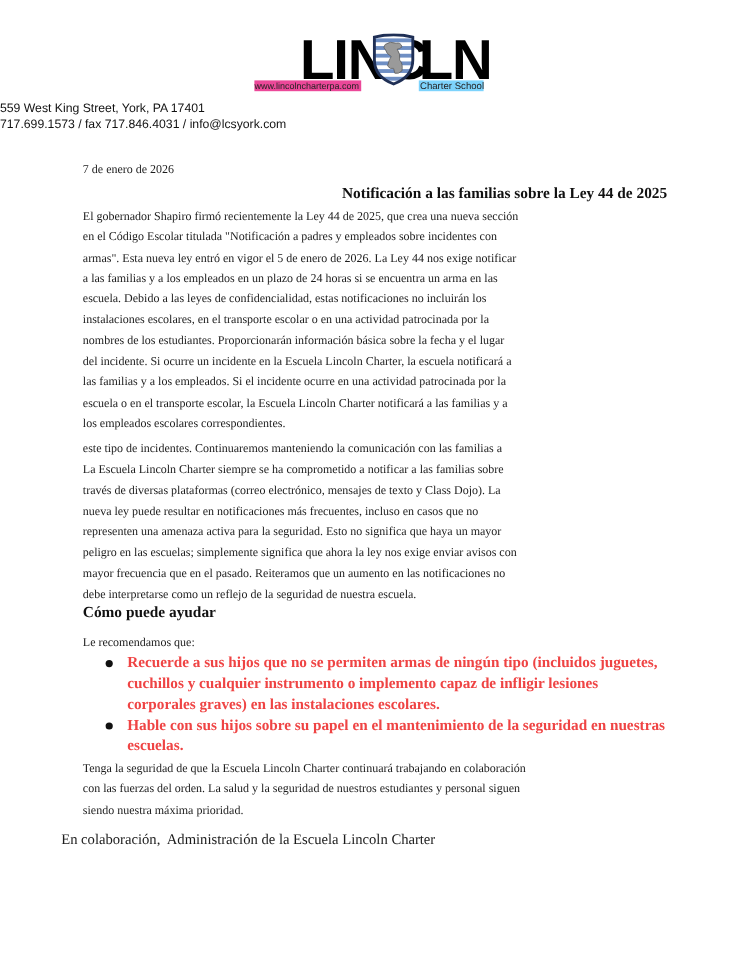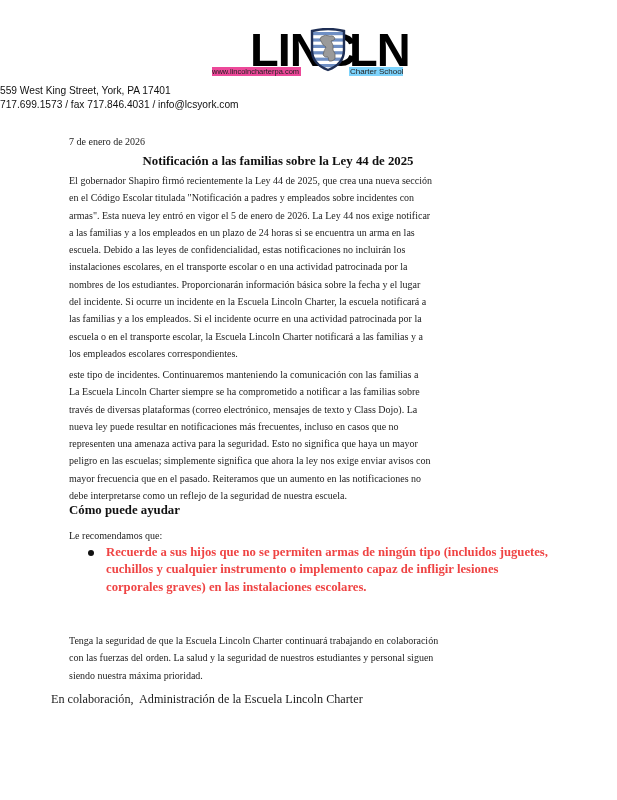--- a/index.html
+++ b/index.html
@@ -9,21 +9,21 @@
   .logo-left { left: 1px; margin-left: 40px; }
   .logo-right { left: 140px; }
   .shield { position: absolute; left: 100px; top: 2px; width: 38px; height: 44px; }
   .logo-url { position: absolute; left: 3px; top: 41px; font-family: "Liberation Sans", sans-serif; font-size: 7.5px; color: #222; background: #ec4899; padding-right: 2px; }
   .logo-tag { position: absolute; left: 140px; top: 41px; font-family: "Liberation Sans", sans-serif; font-size: 8px; color: #222; background: #7dd3fc; padding-left: 1px; }
   .addr { position: absolute; left: 0; width: 617px; text-align: left; font-family: "Liberation Sans", sans-serif; font-size: 10.2px; color: #111; }
   .addr1 { top: 85px; }
   .addr2 { top: 99px; }
   .text { position: absolute; left: 69px; width: 470px; font-size: 10px; line-height: 17.3px; color: #1c1c1c; }
   .date { top: 133px; }
-  .title { position: absolute; left: 0; width: 556px; top: 154px; text-align: center; font-weight: 700; font-size: 12.8px; color: #111; }
+  .title { position: absolute; left: 0; width: 556px; top: 154px; text-align: right; font-weight: 700; font-size: 12.8px; color: #111; }
   .p1 { top: 172px; }
   .p2 { top: 366px; }
   .h2 { position: absolute; left: 69px; top: 503px; font-weight: 700; font-size: 12.8px; color: #111; }
   .lead { top: 527px; }
   .bullets { position: absolute; left: 69px; top: 544px; width: 470px; margin: 0; padding: 0; list-style: none; font-size: 12.7px; line-height: 17.3px; color: #ef4444; font-weight: bold; }
   .bullets li { position: relative; padding-left: 37px; }
   .bullets li .dot { position: absolute; left: 19px; top: 6px; width: 6px; height: 6px; border-radius: 50%; background: #111; }
   .p3 { top: 632px; }
   .closing { position: absolute; left: 51px; top: 692px; font-size: 12.2px; color: #1c1c1c; white-space: pre; }
   .l { display: block; white-space: nowrap; }
@@ -92,20 +92,25 @@
 
 <div class="text lead">Le recomendamos que:</div>
 
 <ul class="bullets">
   <li>
     <span class="dot"></span>
     <span class="l">Recuerde a sus hijos que no se permiten armas de ningún tipo (incluidos juguetes,</span>
     <span class="l">cuchillos y cualquier instrumento o implemento capaz de infligir lesiones</span>
     <span class="l">corporales graves) en las instalaciones escolares.</span>
   </li>
+  <li>
+    <span class="dot"></span>
+    <span class="l">Hable con sus hijos sobre su papel en el mantenimiento de la seguridad en nuestras</span>
+    <span class="l">escuelas.</span>
+  </li>
 </ul>
 
 <div class="text p3">
   <span class="l">Tenga la seguridad de que la Escuela Lincoln Charter continuará trabajando en colaboración</span>
   <span class="l">con las fuerzas del orden. La salud y la seguridad de nuestros estudiantes y personal siguen</span>
   <span class="l">siendo nuestra máxima prioridad.</span>
 </div>
 
 <div class="closing">En colaboración,  Administración de la Escuela Lincoln Charter</div>
 

